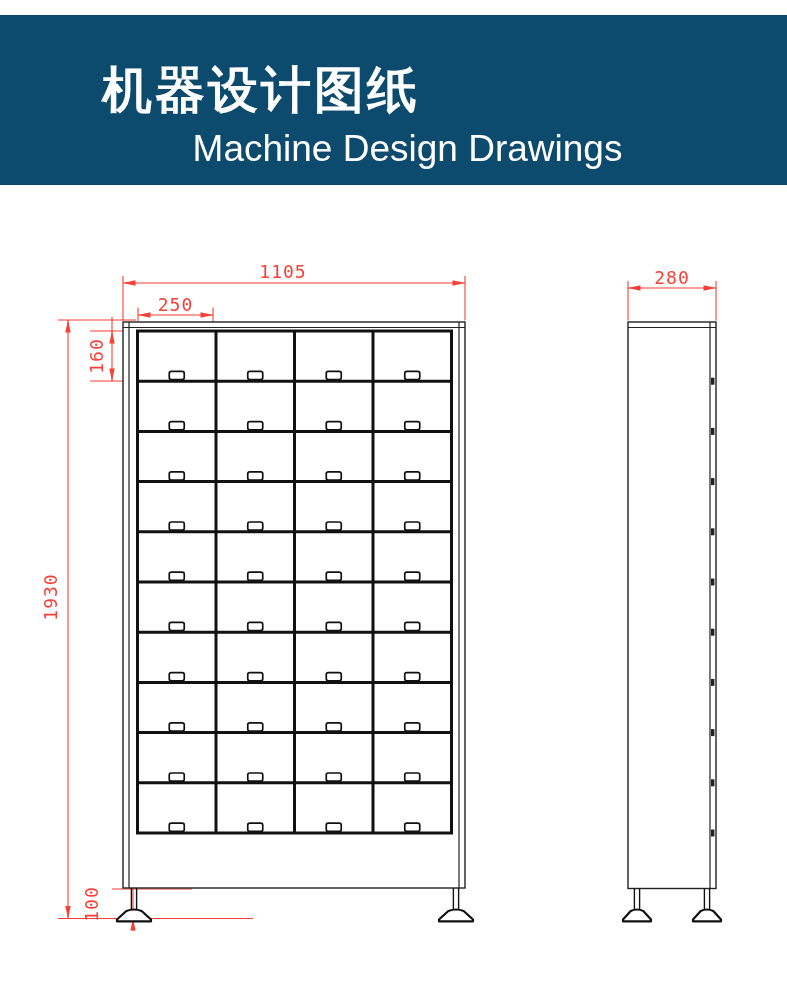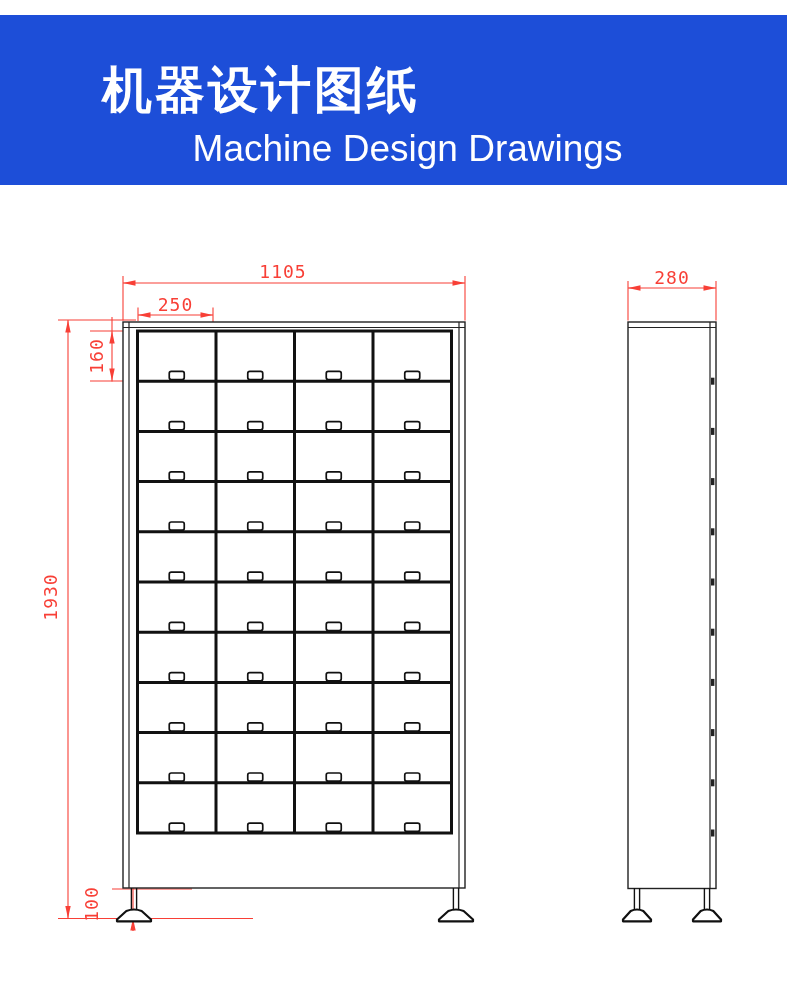--- a/index.html
+++ b/index.html
@@ -2,21 +2,21 @@
 <html><head>
 <meta charset="utf-8">
 <style>
   html,body{margin:0;padding:0;}
   body{
     width:787px;height:998px;position:relative;background:#ffffff;overflow:hidden;
     font-family:"Liberation Sans","DejaVu Sans",sans-serif;
   }
   .banner{
     position:absolute;left:0;top:15px;width:787px;height:170px;
-    background:#1d4ed8;
+    background:#0c4a6e;
   }
   .title-zh{
     position:absolute;left:102px;top:48px;
     font-family:"Liberation Sans","DejaVu Sans",sans-serif;
     font-weight:800;font-size:50px;line-height:1.1;
     color:#ffffff;letter-spacing:3px;white-space:nowrap;
   }
   .title-en{
     position:absolute;left:0;top:112px;width:100%;text-align:center;
     transform:translateX(14px);

